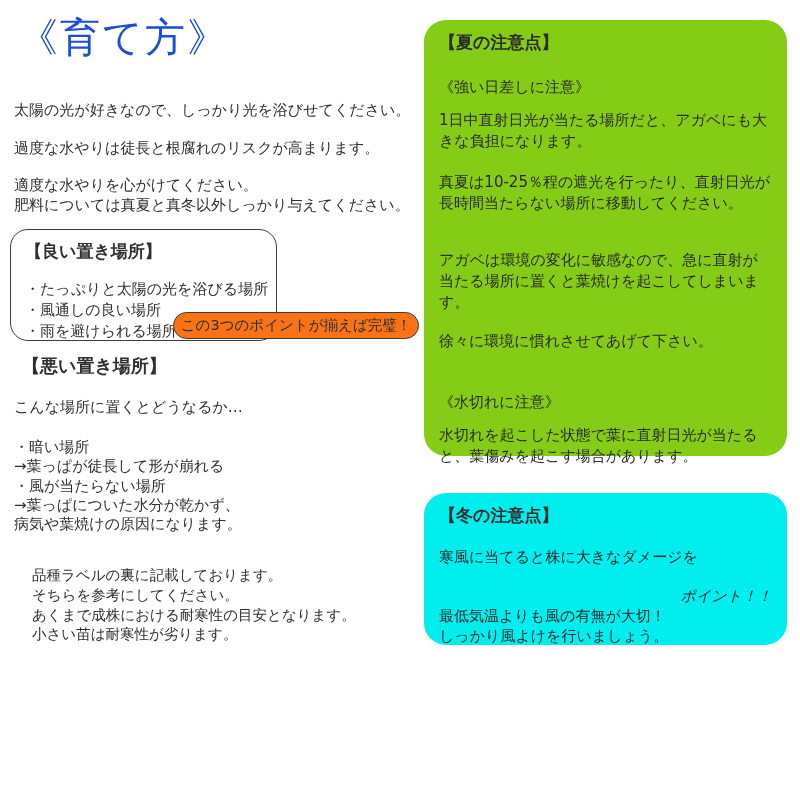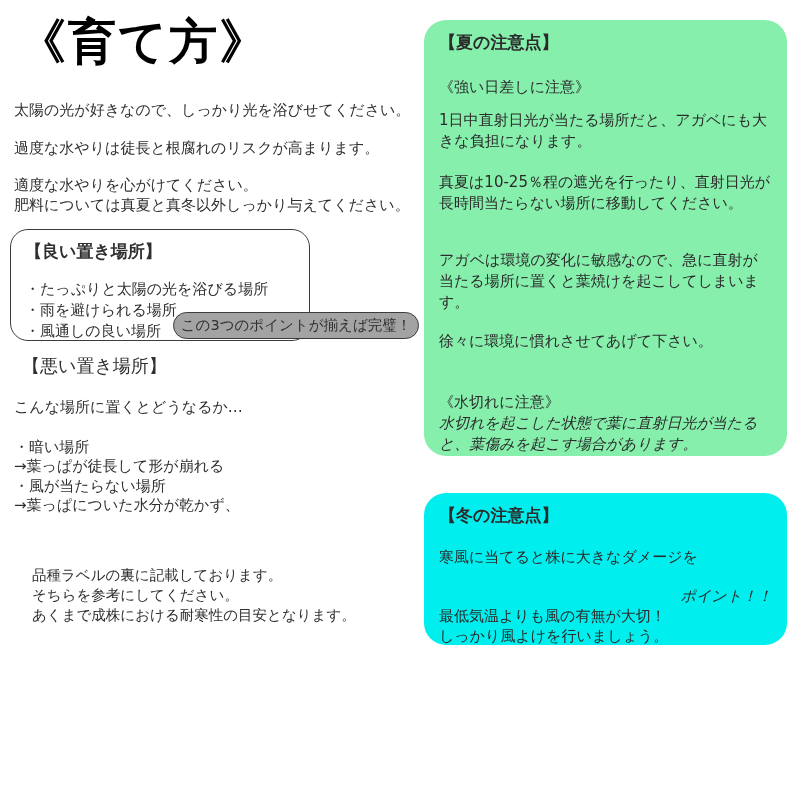--- a/index.html
+++ b/index.html
@@ -3,99 +3,101 @@
 <meta charset="utf-8">
 <style>
   html,body{margin:0;padding:0;}
   body{
     width:800px;height:800px;position:relative;background:#ffffff;
     font-family:"DejaVu Sans","Liberation Sans",sans-serif;
     color:#2f2f2f;overflow:hidden;
   }
   .abs{position:absolute;}
   .title{
-    left:18px;top:10px;font-size:48px;font-weight:bold;color:#000000;
+    left:18px;top:10px;font-size:40px;font-weight:normal;color:#1d4ed8;
     letter-spacing:2px;white-space:nowrap;
   }
   .body-line{font-size:15px;line-height:20px;white-space:nowrap;}
   .good-box{
-    left:10px;top:229px;width:300px;height:112px;
+    left:10px;top:229px;width:267px;height:112px;
     border:1.6px solid #3c3c3c;border-radius:18px;background:#ffffff;
     box-sizing:border-box;padding:8px 14px;z-index:1;
   }
   .good-heading{font-size:17px;font-weight:bold;margin-top:2px;white-space:nowrap;}
   .good-items{margin-top:16px;font-size:15px;line-height:21px;white-space:nowrap;}
   .bubble{
     left:173px;top:312px;width:246px;height:27px;
-    border:1.6px solid #3c3c3c;border-radius:17px;background:#a3a3a3;
+    border:1.6px solid #3c3c3c;border-radius:17px;background:#f97316;
     box-sizing:border-box;display:flex;align-items:center;justify-content:center;
     font-size:14.5px;white-space:nowrap;z-index:2;
   }
-  .bad-heading{left:22px;top:354px;font-size:18px;font-weight:normal;white-space:nowrap;}
+  .bad-heading{left:22px;top:354px;font-size:18px;font-weight:bold;white-space:nowrap;}
   .bad-lead{left:14px;top:398px;font-size:15px;white-space:nowrap;}
   .bad-lines{left:14px;top:438px;font-size:15px;line-height:19.3px;white-space:nowrap;}
   .note{left:10px;top:566px;font-size:14.5px;line-height:19.8px;white-space:nowrap;}
   .note-rest{padding-left:22px;}
   .panel{
     left:424px;width:363px;box-sizing:border-box;border-radius:22px;
     padding:10px 15px;font-size:15px;line-height:21px;color:#2b2b2b;
   }
   .panel-summer{top:20px;height:436px;}
   .panel-winter{top:493px;height:152px;line-height:20px;}
   .panel-heading{font-size:17px;font-weight:bold;margin-top:2px;white-space:nowrap;}
   .sub-heading{margin-top:24px;white-space:nowrap;}
   .sp1{margin-top:12px;}
   .sp2{margin-top:20px;}
   .sp3{margin-top:36px;}
   .sp4{margin-top:18px;white-space:nowrap;}
   .water-heading{margin-top:40px;white-space:nowrap;}
-  .wp{margin-top:0;font-style:italic;}
+  .wp{margin-top:12px;}
   .winter-p{margin-top:22px;white-space:nowrap;}
   .point-block{margin-top:19px;white-space:nowrap;}
   .italic{font-style:italic;text-align:right;}
 </style>
 </head>
 <body>
 
 <div class="abs title">《育て方》</div>
 
 <div class="abs body-line" style="left:14px;top:100px;">太陽の光が好きなので、しっかり光を浴びせてください。</div>
 <div class="abs body-line" style="left:14px;top:138px;">過度な水やりは徒長と根腐れのリスクが高まります。</div>
 <div class="abs body-line" style="left:14px;top:175px;">適度な水やりを心がけてください。</div>
 <div class="abs body-line" style="left:14px;top:195px;">肥料については真夏と真冬以外しっかり与えてください。</div>
 
 <div class="abs good-box">
   <div class="good-heading">【良い置き場所】</div>
   <div class="good-items">
     <div>・たっぷりと太陽の光を浴びる場所</div>
+    <div>・風通しの良い場所</div>
     <div>・雨を避けられる場所</div>
-    <div>・風通しの良い場所</div>
   </div>
 </div>
 
 <div class="abs bubble">この3つのポイントが揃えば完璧！</div>
 
 <div class="abs bad-heading">【悪い置き場所】</div>
 <div class="abs bad-lead">こんな場所に置くとどうなるか…</div>
 <div class="abs bad-lines">
   <div>・暗い場所</div>
   <div>→葉っぱが徒長して形が崩れる</div>
   <div>・風が当たらない場所</div>
   <div>→葉っぱについた水分が乾かず、</div>
+  <div>病気や葉焼けの原因になります。</div>
 </div>
 
 <div class="abs note">
   <div class="note-rest">
     <div>品種ラベルの裏に記載しております。</div>
     <div>そちらを参考にしてください。</div>
     <div>あくまで成株における耐寒性の目安となります。</div>
+    <div>小さい苗は耐寒性が劣ります。</div>
   </div>
 </div>
 
-<div class="abs panel panel-summer" style="background: #86efac;">
+<div class="abs panel panel-summer" style="background: #84cc16;">
   <div class="panel-heading">【夏の注意点】</div>
   <div class="sub-heading">《強い日差しに注意》</div>
   <div class="sp1">1日中直射日光が当たる場所だと、アガベにも大きな負担になります。</div>
   <div class="sp2">真夏は10-25％程の遮光を行ったり、直射日光が長時間当たらない場所に移動してください。</div>
   <div class="sp3">アガベは環境の変化に敏感なので、急に直射が当たる場所に置くと葉焼けを起こしてしまいます。</div>
   <div class="sp4">徐々に環境に慣れさせてあげて下さい。</div>
   <div class="water-heading">《水切れに注意》</div>
   <div class="wp">水切れを起こした状態で葉に直射日光が当たると、葉傷みを起こす場合があります。</div>
 </div>
 

